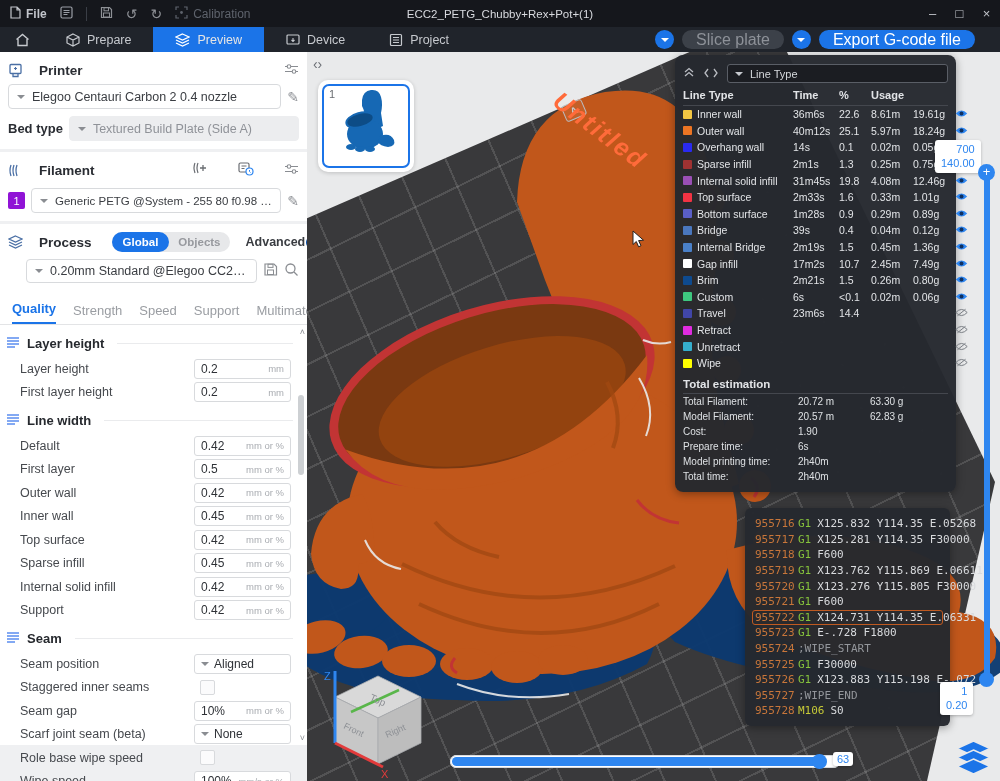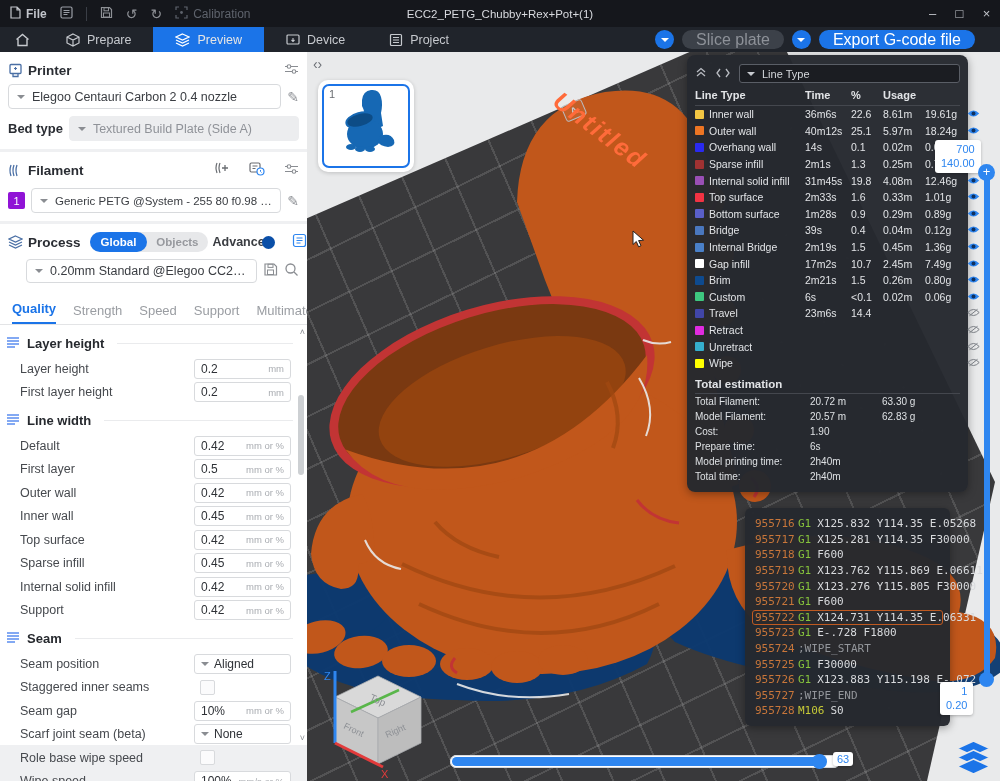--- a/index.html
+++ b/index.html
@@ -29,21 +29,21 @@
   .chev-circle { width:19px; height:19px; border-radius:50%; background:#1B74E8; display:flex; align-items:center; justify-content:center; }
   .chev-circle .chev { border-top-color:#fff; }
   .pill { height:19px; border-radius:10px; display:flex; align-items:center; padding:0 14px; font-size:16px; }
   .pill.gray { background:#3C4149; color:#8D9198; }
   .pill.blue { background:#1B74E8; color:#fff; }
   .chev { width:0; height:0; border-left:4px solid transparent; border-right:4px solid transparent; border-top:4px solid #8A8D92; }
 
   
   .side { position:absolute; top:52px; left:0; width:307px; height:729px; background:#EFF0F2; overflow:hidden; z-index:50; }
   .panel { background:#fff; padding:4px 8px 8px 8px; margin-bottom:3px; }
-  .sec-h { display:flex; align-items:center; gap:5px; height:28px; font-weight:bold; font-size:13.5px; color:#2A2D33; }
+  .sec-h { display:flex; align-items:center; gap:16px; height:28px; font-weight:bold; font-size:13.5px; color:#2A2D33; }
   .sec-h .spacer { flex:1; }
   .icon16 svg { display:block; }
   .sel { height:25px; border:1px solid #D8DADD; border-radius:4px; background:#fff;
     display:flex; align-items:center; padding:0 8px; font-size:12.5px; color:#3A3D42; gap:7px; min-width:0; }
   .sel .txt { white-space:nowrap; overflow:hidden; text-overflow:ellipsis; }
   .sel.gray { background:#ECEDEF; border-color:#ECEDEF; color:#8F9298; }
   .row { display:flex; align-items:center; gap:6px; }
   .bed-row { margin-top:7px; }
   .bed-label { font-size:13px; font-weight:bold; color:#2A2D33; white-space:nowrap; }
   .badge1 { width:17px; height:17px; background:#9013D6; color:#fff; font-size:11px; border-radius:2px;
@@ -85,21 +85,21 @@
     transform:rotate(37deg); transform-origin:left top; letter-spacing:2px; }
   .model-svg { position:absolute; left:0; top:0; pointer-events:none; }
 
   .collapse-btn { position:absolute; left:6px; top:4px; color:#6A6E74; font-size:14px; letter-spacing:-2px; }
   .thumb-card { position:absolute; left:11px; top:28px; width:96px; height:92px; background:#fff; border-radius:10px;
     box-shadow:0 1px 4px rgba(0,0,0,0.18); padding:4px; }
   .thumb-inner { position:relative; width:100%; height:100%; border:2px solid #1B74E8; border-radius:7px; }
   .thumb-num { position:absolute; left:5px; top:2px; font-size:11px; color:#6A6D72; }
 
   
-  .legend { position:absolute; left:380px; top:3px; width:281px; background:rgba(37,40,46,0.97); border-radius:8px;
+  .legend { position:absolute; left:368px; top:3px; width:281px; background:rgba(37,40,46,0.97); border-radius:8px;
     color:#E2E4E7; padding:7px 8px 8px 8px; box-shadow:0 2px 8px rgba(0,0,0,0.35); }
   .lg-head { display:flex; align-items:center; gap:9px; height:23px; }
   .lg-ico { color:#B9BCC2; font-size:11px; line-height:1; }
   .lg-select { flex:1; height:19px; background:#1B1D22; border:1px solid #5A5E66; border-radius:3px;
     display:flex; align-items:center; gap:7px; padding:0 7px; font-size:11px; color:#D5D8DC; }
   .lg-select .chev { border-top-color:#C6C9CE; }
   .lg-cols { display:grid; grid-template-columns:110px 46px 32px 84px 18px; align-items:center; height:21px;
     font-size:11px; font-weight:bold; border-bottom:1px solid #44474E; }
   .lrow { display:grid; grid-template-columns:14px 96px 46px 32px 42px 42px 18px; align-items:center; height:16.6px; font-size:10.5px; }
   .lrow .chip { width:9px; height:9px; border-radius:1px; }

